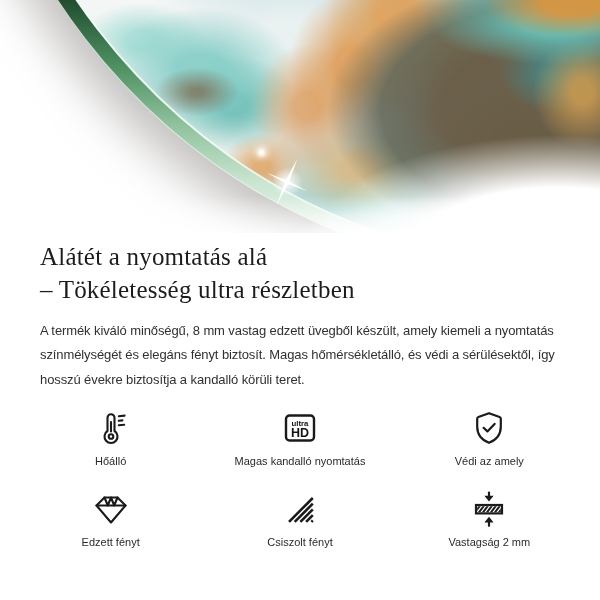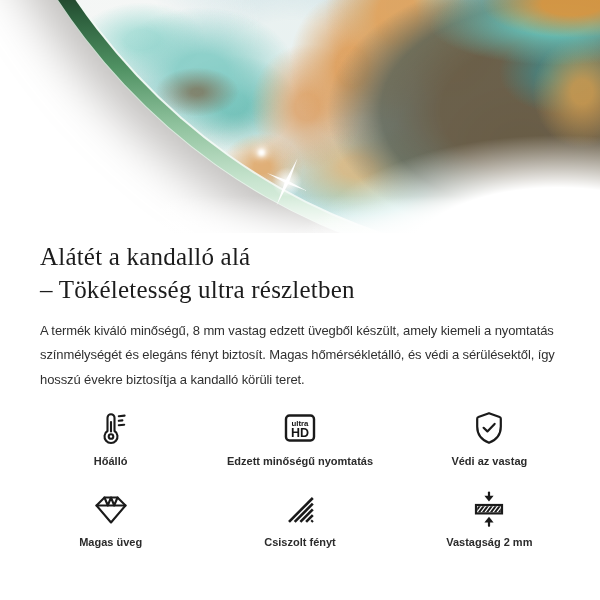--- a/index.html
+++ b/index.html
@@ -72,21 +72,21 @@
     margin:13px 40px 0;width:540px;font-size:13px;line-height:1.88;
     color:#303030;letter-spacing:-.1px;
   }
   
   .features{
     margin:18px 16px 0;display:grid;grid-template-columns:repeat(3,1fr);row-gap:22px;
   }
   .feature{display:flex;flex-direction:column;align-items:center;}
   .feature svg{display:block;}
   .f-label{
-    margin-top:9px;font-size:11px;line-height:1.25;color:#2b2b2b;text-align:center;font-weight:bold;
+    margin-top:9px;font-size:11px;line-height:1.25;color:#2b2b2b;text-align:center;
   }
   .icon-stroke{fill:none;stroke:#1a1a1a;stroke-width:2.1;stroke-linecap:round;stroke-linejoin:round;}
   .icon-fill{fill:#1a1a1a;stroke:none;}
   .badge-text{font-family:"Liberation Sans",sans-serif;font-weight:700;fill:#141414;}
 </style>
 </head>
 <body>
 
 <div class="stage">
 
@@ -104,21 +104,21 @@
         </radialGradient>
       </defs>
       <circle cx="29" cy="29" r="15" fill="url(#glow)"></circle>
       <polygon points="29,3 31,29 29,55 27,29" fill="#ffffff" opacity=".95"></polygon>
       <polygon points="7,29 29,27.4 51,29 29,30.6" fill="#ffffff" opacity=".9"></polygon>
     </svg>
   </div>
 
   <div class="content">
     <h1>
-      <span class="tl">Alátét a kandalló alá</span>
+      <span class="tl">Alátét a nyomtatás alá</span>
       <span class="tl">– Tökéletesség ultra részletben</span>
     </h1>
     <p class="desc">A termék kiváló minőségű, 8 mm vastag edzett üvegből készült, amely kiemeli a nyomtatás színmélységét és elegáns fényt biztosít. Magas hőmérsékletálló, és védi a sérülésektől, így hosszú évekre biztosítja a kandalló körüli teret.</p>
 
     <div class="features">
 
       <div class="feature">
         <svg width="36" height="36" viewBox="0 0 36 36">
           <path class="icon-stroke" d="M14.5 21 L14.5 7.8 A3.5 3.5 0 0 1 21.5 7.8 L21.5 21 A6.5 6.5 0 1 1 14.5 21 Z"></path>
           <circle class="icon-stroke" cx="18" cy="26.5" r="2.3"></circle>
@@ -129,38 +129,38 @@
         </svg>
         <div class="f-label">Hőálló</div>
       </div>
 
       <div class="feature">
         <svg width="36" height="36" viewBox="0 0 36 36">
           <rect class="icon-stroke" style="stroke-width:2.4" x="4" y="5.5" width="28" height="25" rx="3.5"></rect>
           <text class="badge-text" x="18" y="15.8" font-size="7.8" text-anchor="middle">ultra</text>
           <text class="badge-text" x="18" y="27.2" font-size="12.5" text-anchor="middle">HD</text>
         </svg>
-        <div class="f-label">Edzett minőségű nyomtatás</div>
+        <div class="f-label">Magas kandalló nyomtatás</div>
       </div>
 
       <div class="feature">
         <svg width="36" height="36" viewBox="0 0 36 36">
           <path class="icon-stroke" style="stroke-width:2.2" d="M18 3.2 L28.6 7 Q29.8 7.4 29.8 8.8 L29.8 16.6 C29.8 24.8 25 30.2 18 32.8 C11 30.2 6.2 24.8 6.2 16.6 L6.2 8.8 Q6.2 7.4 7.4 7 Z"></path>
           <path class="icon-stroke" style="stroke-width:2.2" d="M12.6 17.8 L16.4 21.4 L23.6 13.9"></path>
         </svg>
-        <div class="f-label">Védi az vastag</div>
+        <div class="f-label">Védi az amely</div>
       </div>
 
       <div class="feature">
         <svg width="38" height="36" viewBox="0 0 38 36">
           <path class="icon-stroke" d="M12.5 6.5 H25.5 L33.5 14.5 L19 31.5 L4.5 14.5 Z"></path>
           <path class="icon-stroke" d="M4.5 14.5 H33.5"></path>
           <path class="icon-stroke" d="M12.5 6.5 L15.8 14.5 L19 6.5 L22.2 14.5 L25.5 6.5"></path>
         </svg>
-        <div class="f-label">Magas üveg</div>
+        <div class="f-label">Edzett fényt</div>
       </div>
 
       <div class="feature">
         <svg width="36" height="36" viewBox="0 0 36 36">
           <g stroke="#1a1a1a" stroke-width="2.6" stroke-linecap="butt" fill="none">
             <path d="M7 30.8 L30.8 7"></path>
             <path d="M12.7 30.8 L30.8 12.7"></path>
             <path d="M18.4 30.8 L30.8 18.4"></path>
             <path d="M24.1 30.8 L30.8 24.1"></path>
             <path d="M29.4 30.8 L30.8 29.4"></path>

